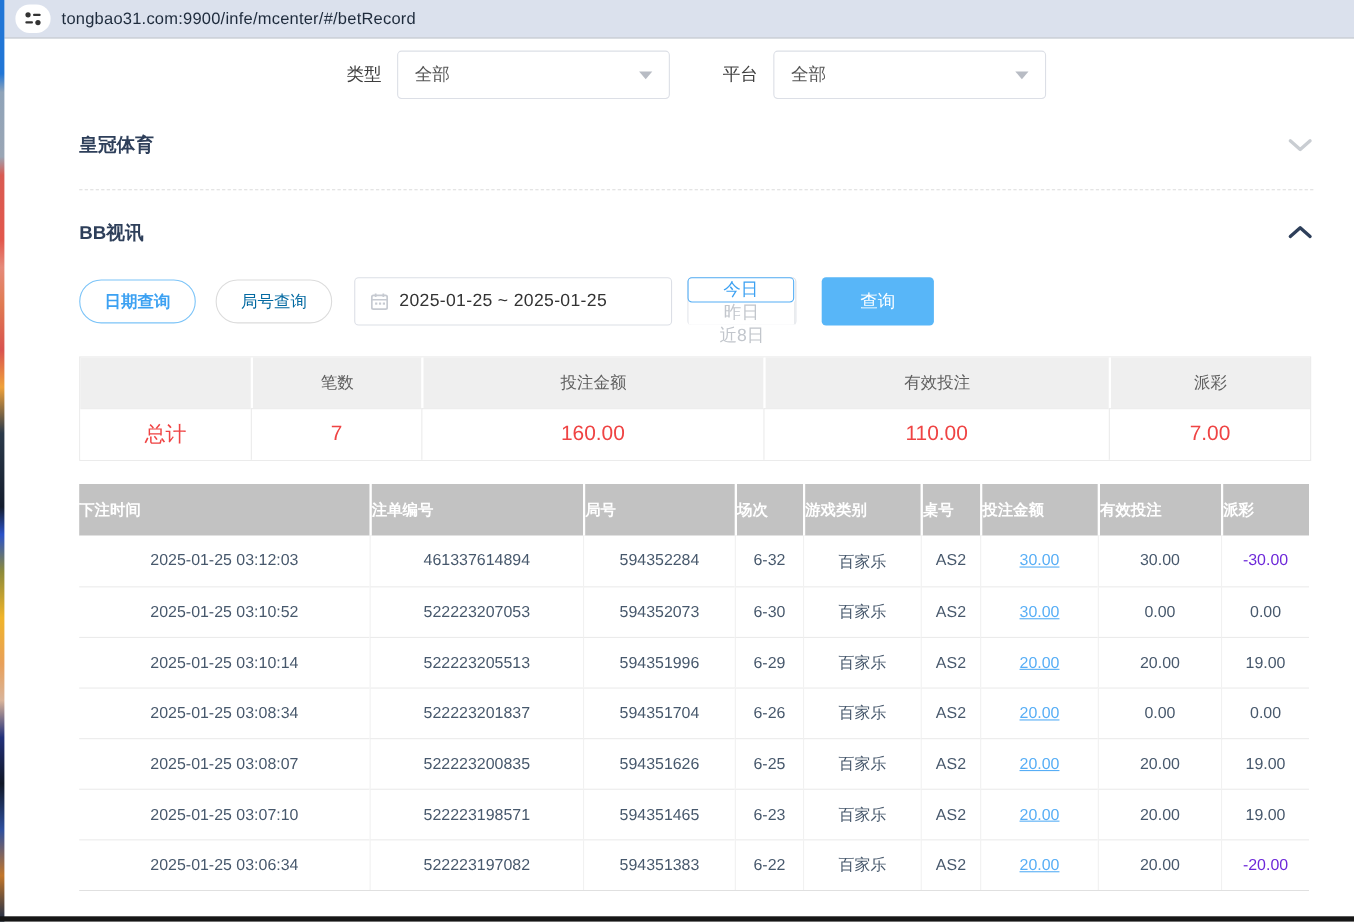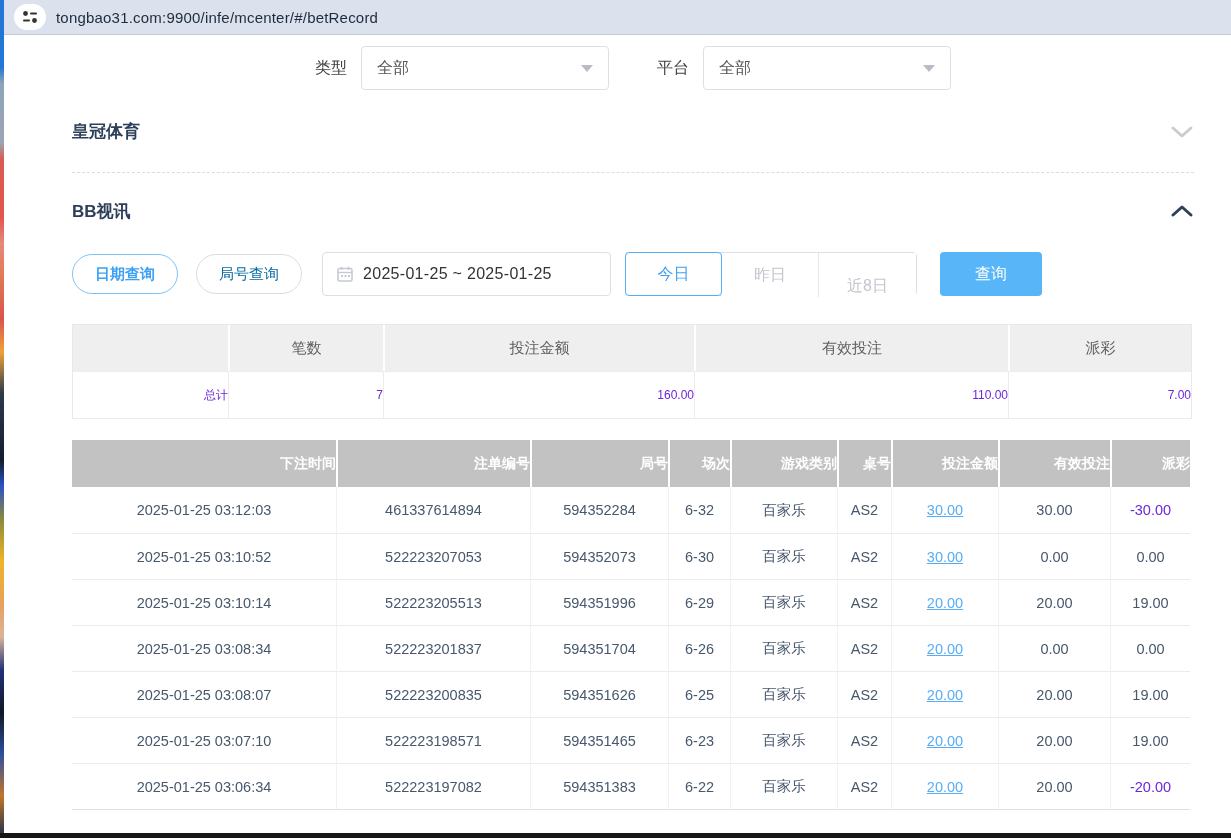--- a/index.html
+++ b/index.html
@@ -44,44 +44,44 @@
 
   
   .query-row { display:flex; align-items:center; margin-top:28px; height:44px; }
   .pill-btn { height:40px; padding:0 22px; border-radius:20px; background:#fff; font-size:15px;
     display:flex; align-items:center; cursor:pointer; }
   .pill-btn.active { border:1px solid #7cc4f8; color:#3ca1f2; font-weight:bold; }
   .pill-btn.inactive { border:1px solid #dcdcdc; color:#0369a1; margin-left:18px; }
   .date-box { margin-left:20px; width:289px; height:44px; border:1px solid #dcdfe6; border-radius:4px;
     display:flex; align-items:center; padding:0 14px; cursor:pointer; background:#fff; }
   .date-box .date-text { font-size:16px; color:#333; margin-left:10px; letter-spacing:.3px; }
-  .seg-group { margin-left:14px; display:flex; border:1px solid #dcdfe6; border-radius:4px; height:44px; }
+  .seg-group { margin-left:14px; display:flex; border:1px solid #dcdfe6; border-radius:4px; height:44px;flex-direction:column; }
   .seg-btn { width:97px; height:44px; display:flex; align-items:center; justify-content:center;
     font-size:16px; color:#c2c6cc; cursor:pointer; background:#fff; border-right:1px solid #e4e7ea; }
   .seg-btn:last-child { border-right:none;align-items:flex-end; }
   .seg-btn.active { border:1px solid #54aef5; border-radius:4px; margin:-1px 0 -1px -1px;
     color:#3ca1f2; position:relative; z-index:1; }
   .search-btn { margin-left:23px; width:102px; height:44px; background:#58b6f8; border:none;
     border-radius:4px; color:#fff; font-size:16px; cursor:pointer;
     font-family:"Liberation Sans","DejaVu Sans",sans-serif; }
 
   
   table { border-collapse:separate; border-spacing:0; table-layout:fixed; width:1118px; }
   .summary-table { margin-top:28px; border:1px solid #e9e9e9; }
   .summary-table th { height:46px; background:#efefef; font-size:15px; font-weight:normal;
     color:#5f5f5f; text-align:center; border-left:2px solid #fff; }
   .summary-table th:first-child { border-left:none; }
-  .summary-table td { height:47px; background:#fff; font-size:12px; color:#6d28d9; text-align:right;
+  .summary-table td { height:47px; background:#fff; font-size:19px; color:#ef4444; text-align:center;
     border-top:1px solid #ececec; border-left:1px solid #ececec; }
   .summary-table td:first-child { border-left:none; }
 
   
   .bet-table { margin-top:21px; border-bottom:1px solid #e0e0e0; }
   .bet-table th { height:47px; background:#c2c2c2; color:#fff; font-size:14px; font-weight:bold;
-    text-align:right; border-left:2px solid #fff; }
+    text-align:left; border-left:2px solid #fff; }
   .bet-table th:first-child { border-left:none; }
   .bet-table td { height:46px; background:#fff; font-size:14.5px; color:#47586c; text-align:center;
     border-top:1px solid #ebebeb; border-left:1px solid #f1f1f1; }
   .bet-table td:first-child { border-left:none; }
   .bet-table tr:first-child td { border-top:none; }
   .amount-link { color:#57aef6; text-decoration:underline; cursor:pointer; }
   td.neg { color:#6d28d9; }
 
   
   .bottom-strip { position:absolute; left:0; right:0; bottom:0; height:5px; background:#161616; z-index:6; }

